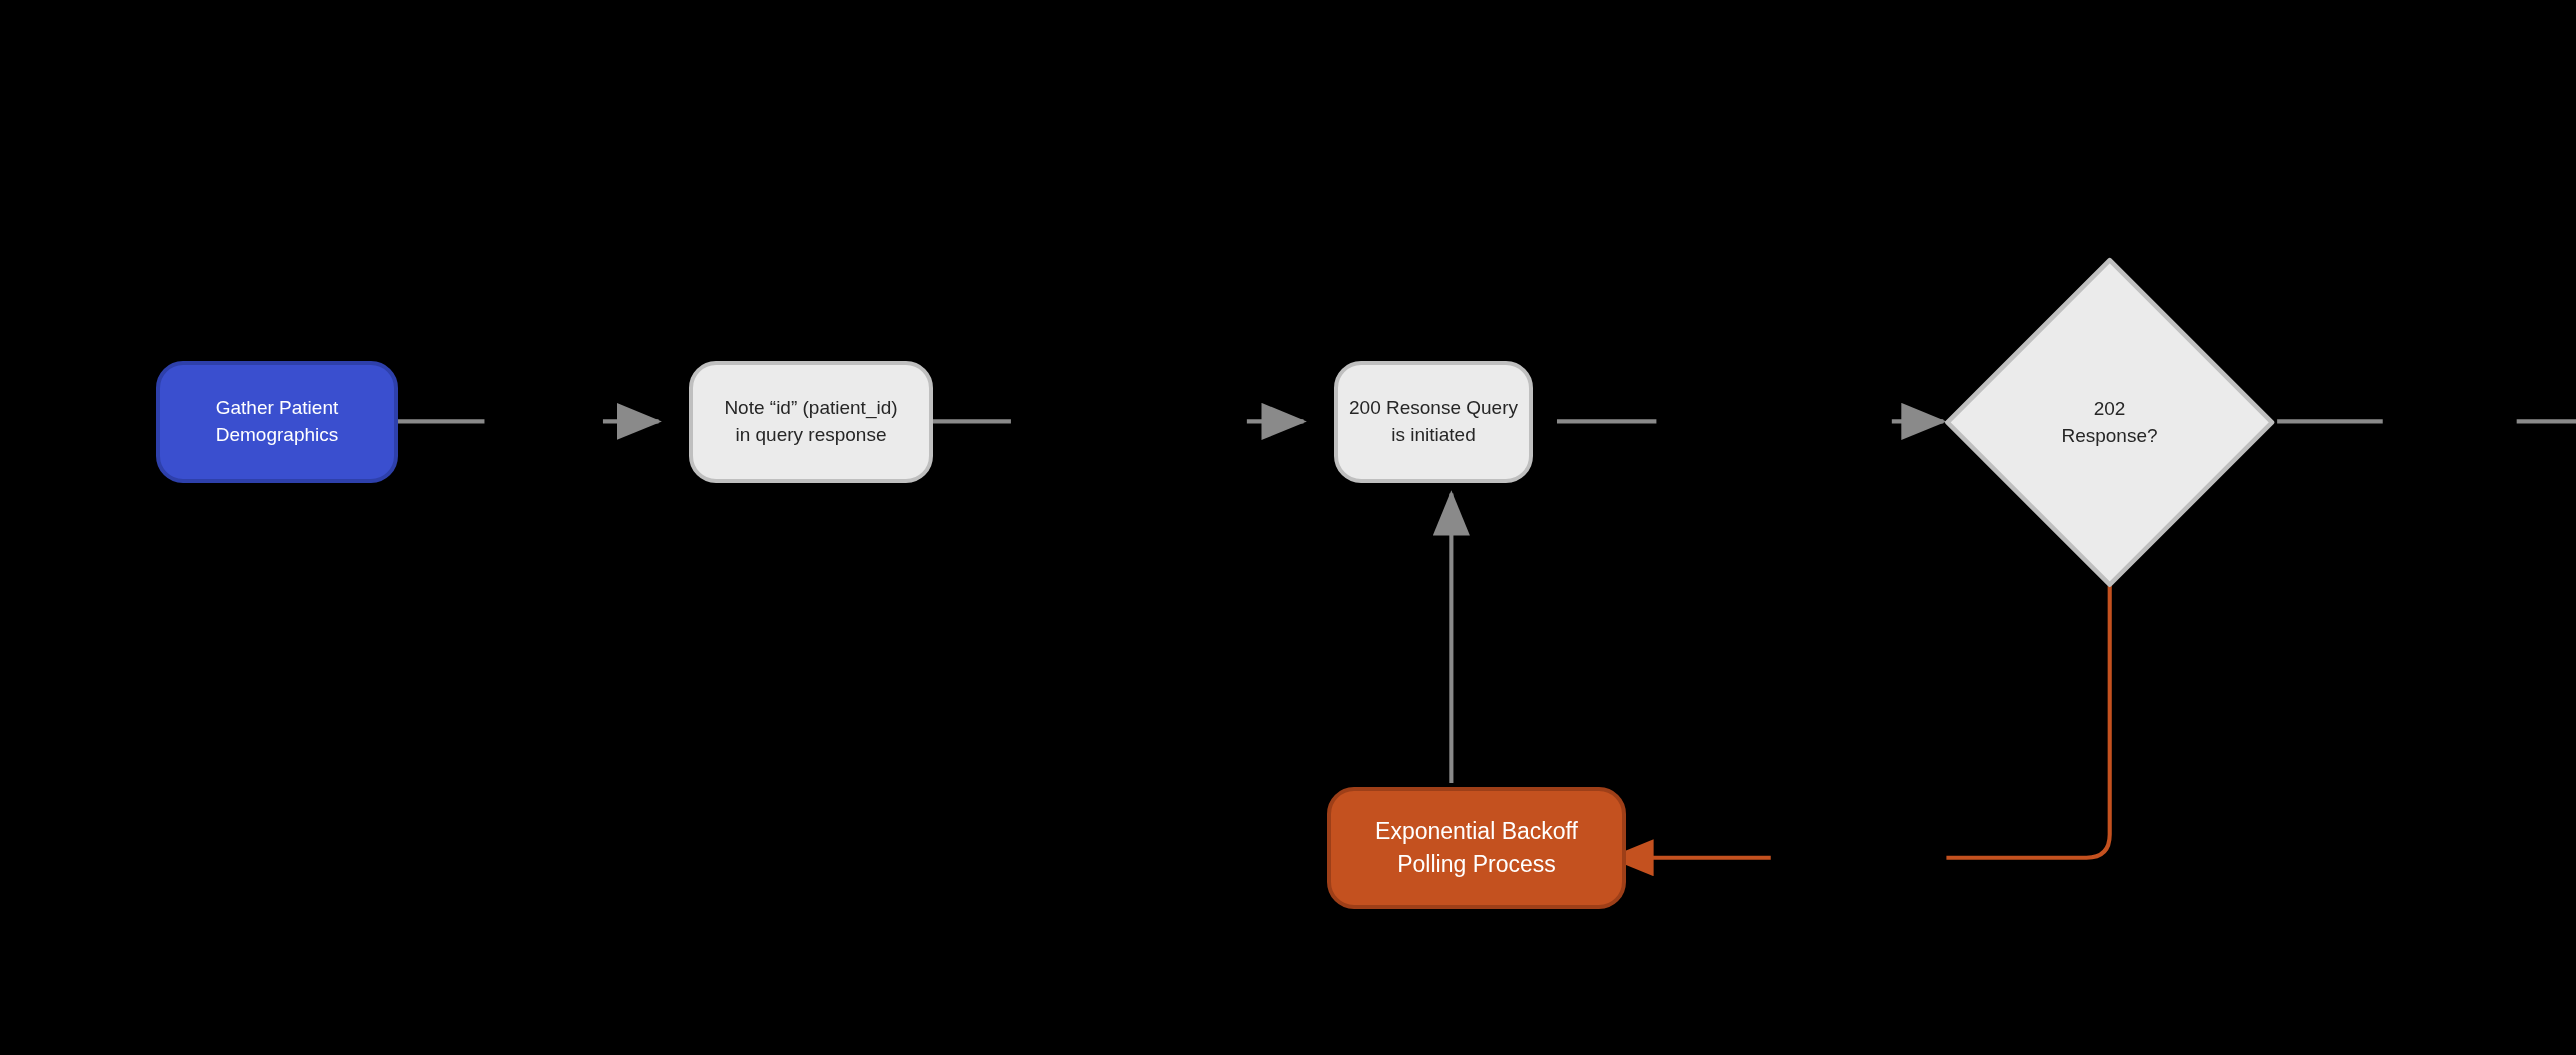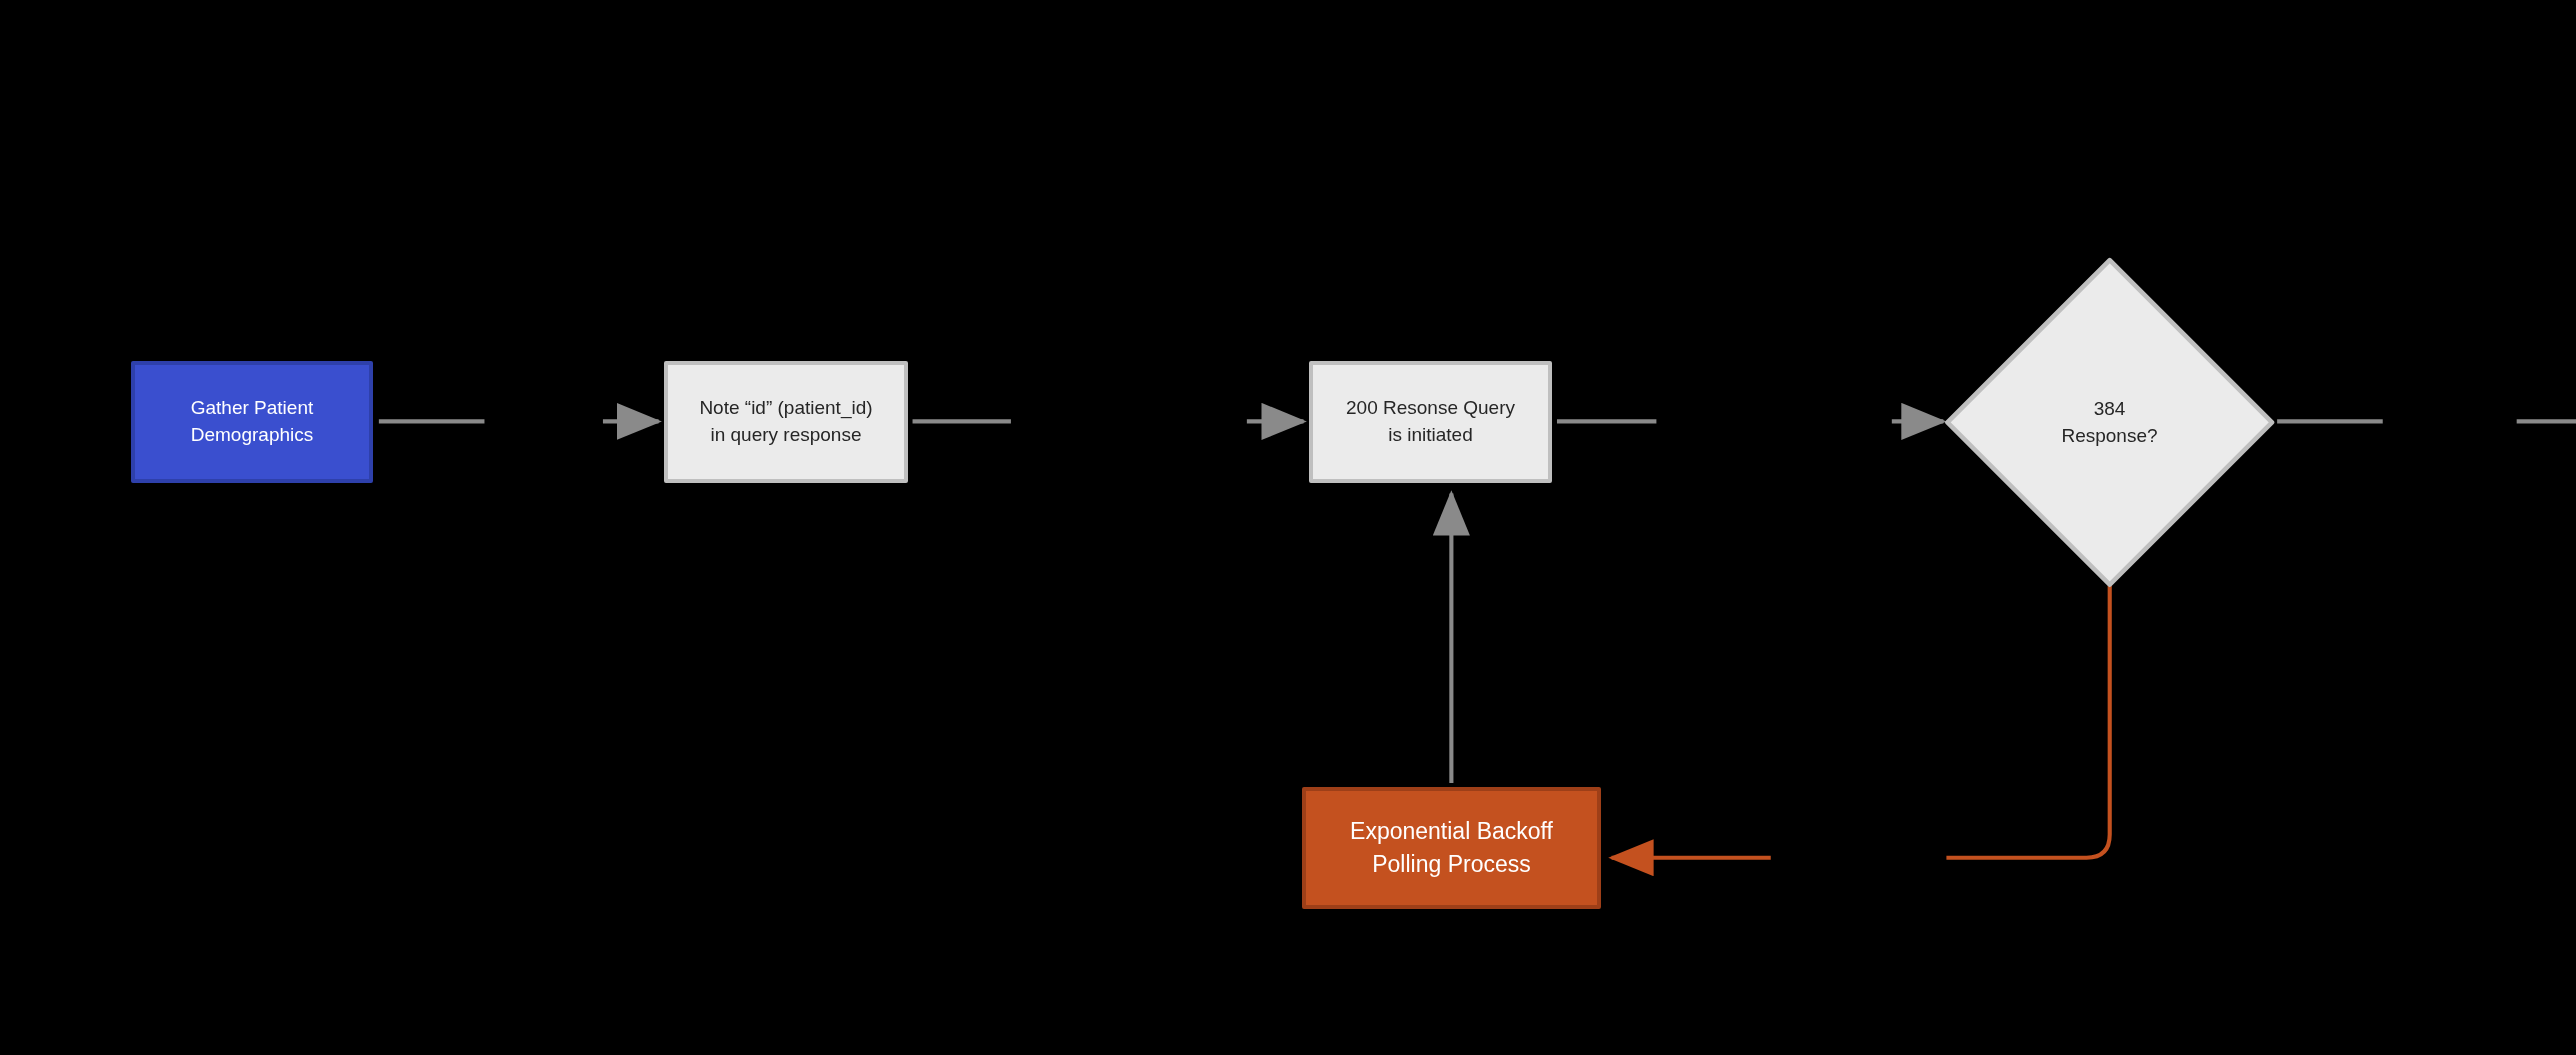--- a/index.html
+++ b/index.html
@@ -14,21 +14,21 @@
   svg.layer{position:absolute;left:0;top:0;width:3660px;height:1055px;}
 
   .node{
     position:absolute;
     display:flex;align-items:center;justify-content:center;
     text-align:center;
     box-sizing:border-box;
     line-height:1.42;
     white-space:pre-line;
   }
-  .node-rect{border-radius:2px;border-style:solid;border-width:4.1px;}
+  .node-rect{border-radius:27px;border-style:solid;border-width:4.1px;margin-left:25px;}
 
   .n-blue{background:#3a4fcf;border-color:#2e40ab;color:#ffffff;}
   .n-gray{background:#ebebeb;border-color:#bfbfbf;color:#262626;}
   .n-orange{background:#c4511f;border-color:#9e3f18;color:#ffffff;}
 
   .diamond-label{
     position:absolute;
     display:flex;align-items:center;justify-content:center;
     text-align:center;white-space:pre-line;
     color:#262626;line-height:1.42;
@@ -103,27 +103,27 @@
   <div class="node node-rect n-blue" style="left:131px;top:361px;width:242px;height:122px;font-size:19px;">
     <span>Gather Patient
 Demographics</span>
   </div>
 
   <div class="node node-rect n-gray" style="left:664px;top:361px;width:244px;height:122px;font-size:19px;">
     <span>Note “id” (patient_id)
 in query response</span>
   </div>
 
-  <div class="node node-rect n-gray" style="left:1309px;top:361px;width:243px;height:122px;font-size:19px;">
+  <div class="node node-rect n-gray" style="left:1309px;top:361px;width:199px;height:122px;font-size:19px;">
     <span>200 Resonse Query
 is initiated</span>
   </div>
 
   <div class="diamond-label" style="left:1947px;top:260px;width:325px;height:325px;font-size:19px;">
-    <span>384
+    <span>202
 Response?</span>
   </div>
 
   <div class="node node-rect n-orange" style="left:1302px;top:787px;width:299px;height:122px;font-size:23px;">
     <span>Exponential Backoff
 Polling Process</span>
   </div>
 
 </div>
 

